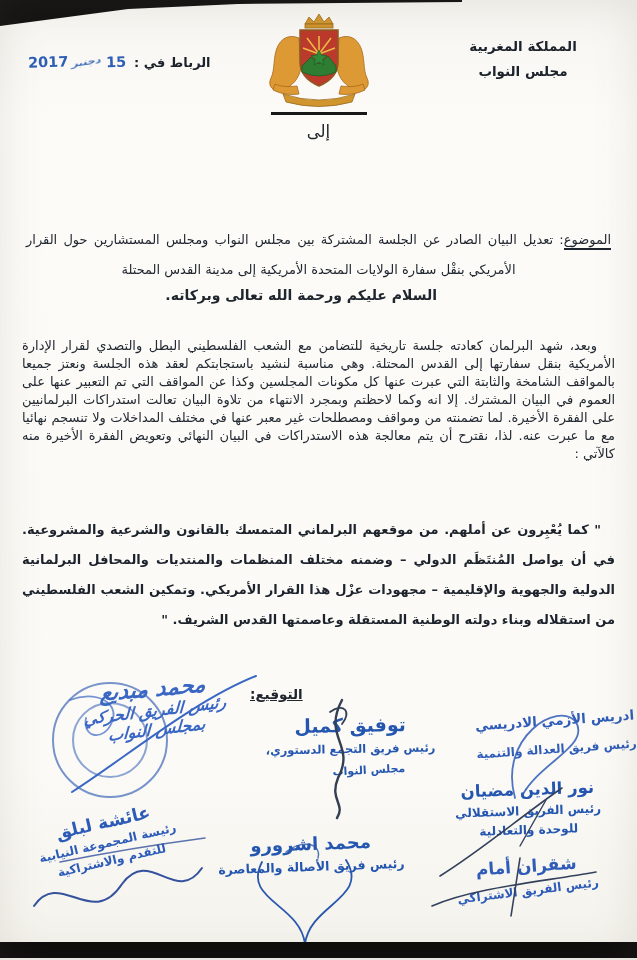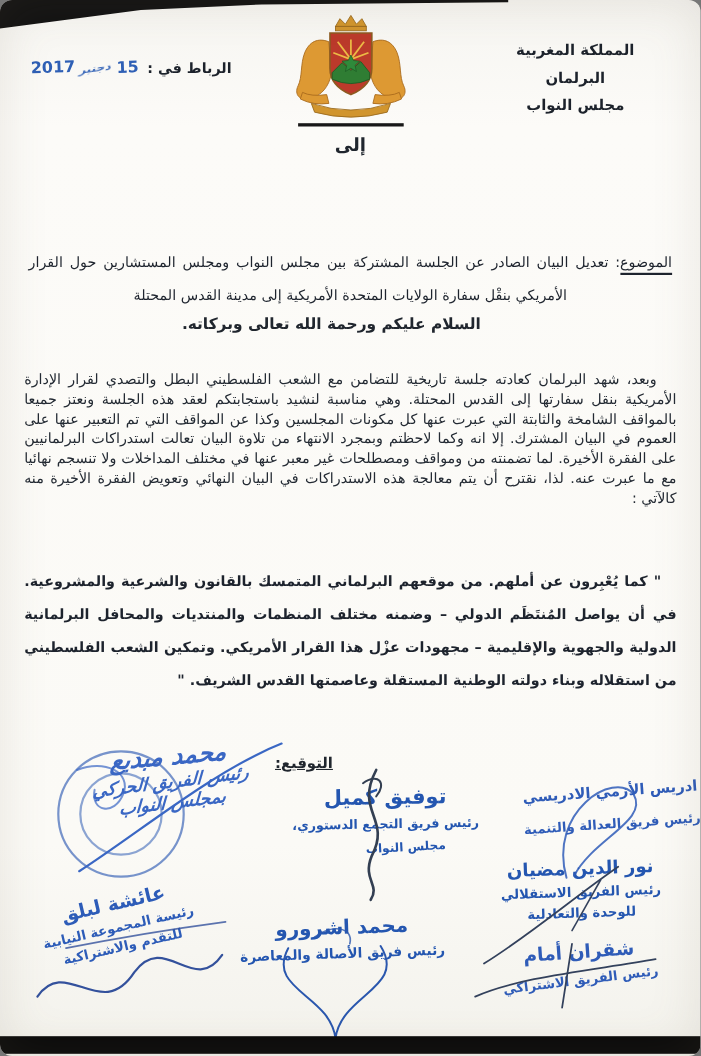--- a/index.html
+++ b/index.html
@@ -1,40 +1,40 @@
 <!DOCTYPE html>
 <html lang="ar"><head>
 <meta charset="utf-8">
 <style>
   html,body{margin:0;padding:0;background:#777;}
   .page{
     position:relative;width:637px;height:960px;margin:0 auto;overflow:hidden;
     background:linear-gradient(180deg,#f6f5f1 0%,#fcfbf8 12%,#fbfaf6 80%,#f3f2ec 100%);
-    font-family:"DejaVu Sans",sans-serif;color:#20262e;direction:rtl;border-radius:11px;
+    font-family:"DejaVu Sans",sans-serif;color:#20262e;direction:rtl;
   }
   .page::after{content:'';position:absolute;inset:0;pointer-events:none;
     box-shadow:inset 0 0 45px rgba(110,100,80,.14);}
   
   .top-wedge{position:absolute;top:0;left:0;width:100%;height:30px;}
   .bottom-bar{position:absolute;left:0;top:942px;width:100%;height:16px;background:#0b0b0b;}
   
   .lh-right{position:absolute;top:34px;right:24px;width:180px;text-align:center;
     font-weight:bold;font-size:13.5px;line-height:25px;color:#1c222b;}
   .dateline{position:absolute;top:54px;left:28px;display:flex;direction:rtl;align-items:center;
     font-size:13px;font-weight:bold;}
   .dateline .lbl{color:#1c222b;margin-left:8px;}
   .blue-hand{color:#2e5fb5;font-size:14.5px;display:inline-block;transform:rotate(-2deg);}
   .scribble{color:#2e5fb5;font-size:11px;display:inline-block;margin:0 4px;
     transform:rotate(-8deg) skewX(-18deg) scaleY(.8);letter-spacing:-1.5px;opacity:.9;filter:blur(.2px);}
   .emblem{position:absolute;top:8px;left:50%;transform:translateX(-50%);}
   .emblem-rule{position:absolute;top:112px;left:50%;transform:translateX(-50%);
     width:96px;height:2.5px;background:#181818;}
   
   .to-line{position:absolute;top:122px;left:0;width:100%;text-align:center;
-    font-size:16.5px;font-weight:bold;}
+    font-size:16.5px;font-weight:normal;}
   .recipient{position:absolute;top:151px;left:0;width:100%;text-align:center;
     font-size:16.5px;font-weight:bold;letter-spacing:.3px;}
   
   .subject{position:absolute;top:212px;right:26px;left:26px;font-size:13px;
     line-height:30px;text-align:justify;text-align-last:center;color:#1e242e;}
   .subject .lbl{font-weight:normal;border-bottom:2px solid #1e242e;padding-bottom:1px;}
   .greeting{position:absolute;top:287px;right:200px;font-size:14px;font-weight:bold;}
   
   .para1{position:absolute;top:324px;right:22px;left:22px;font-size:13px;
     line-height:18px;text-align:justify;text-indent:18px;color:#232a33;}
@@ -80,21 +80,20 @@
 <body>
 
 <div class="page">
 
   <svg class="top-wedge" viewBox="0 0 637 30" preserveAspectRatio="none">
     <polygon points="0,0 462,0 462,2 238,4 128,9 0,26" fill="#121212"></polygon>
   </svg>
 
   <div class="lh-right">
     <div>المملكة المغربية</div>
-    <div>البرلمان</div>
     <div>مجلس النواب</div>
   </div>
 
   <div class="dateline">
     <span class="lbl">الرباط في :</span>
     <span class="blue-hand">15</span>
     <span class="scribble">دجنبر</span>
     <span class="blue-hand">2017</span>
   </div>
 

